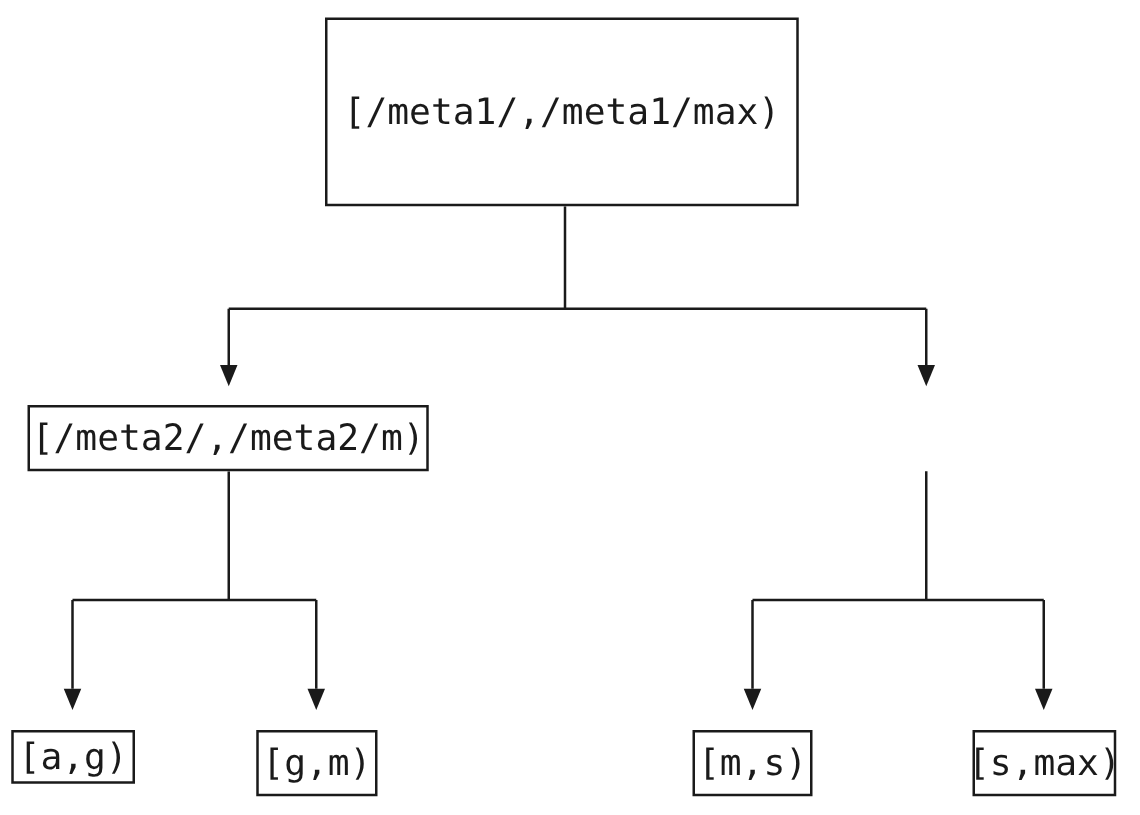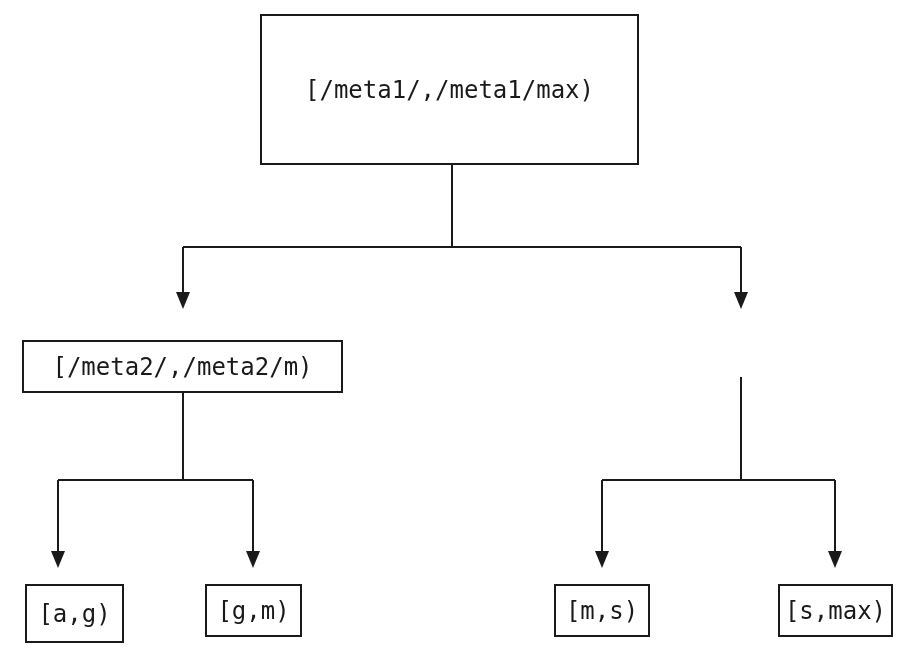--- a/index.html
+++ b/index.html
@@ -37,28 +37,28 @@
     fill: currentColor;
     stroke: none;
   }
   .node {
     position: absolute;
     border: 2px solid var(--stroke);
     background: var(--background);
     display: flex;
     align-items: center;
     justify-content: center;
-    font-size: 24px;
+    font-size: 29px;
     line-height: 1;
     white-space: nowrap;
   }
   .node-root   { left: 260px; top: 14px;  width: 379px; height: 151px; }
-  .node-left   { left: 22px;  top: 324px; width: 321px; height: 53px; margin-top: 16px; }
+  .node-left   { left: 22px;  top: 324px; width: 321px; height: 53px; }
   .node-right  { left: 583px; top: 324px; width: 317px; height: 53px; }
-  .node-leaf-ag   { left: 9px;   top: 584px; width: 99px;  height: 59px; margin-left: 16px; }
+  .node-leaf-ag   { left: 9px;   top: 584px; width: 99px;  height: 43px; }
   .node-leaf-gm   { left: 205px; top: 584px; width: 97px;  height: 53px; }
   .node-leaf-ms   { left: 554px; top: 584px; width: 96px;  height: 53px; }
   .node-leaf-smax { left: 778px; top: 584px; width: 115px; height: 53px; }
 </style>
 </head>
 <body>
 
 <div class="canvas">
 
   <svg class="connectors" viewBox="0 0 912 652" xmlns="http://www.w3.org/2000/svg">

